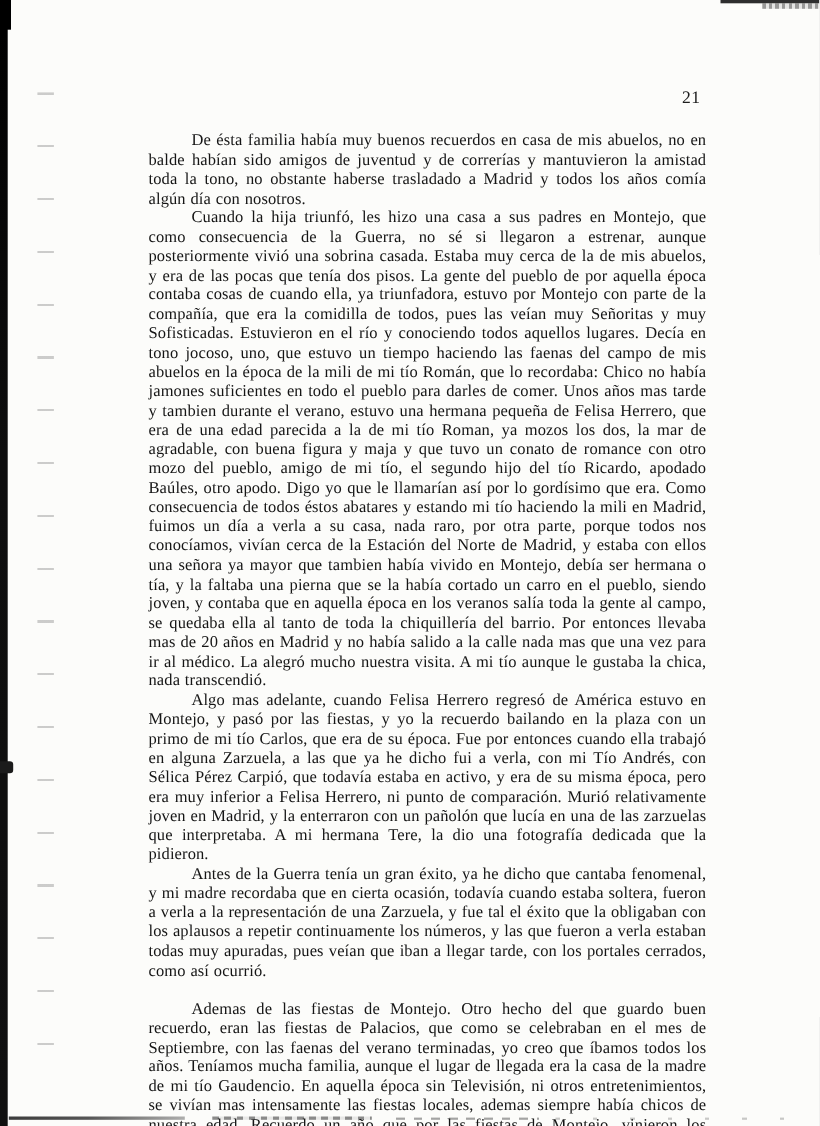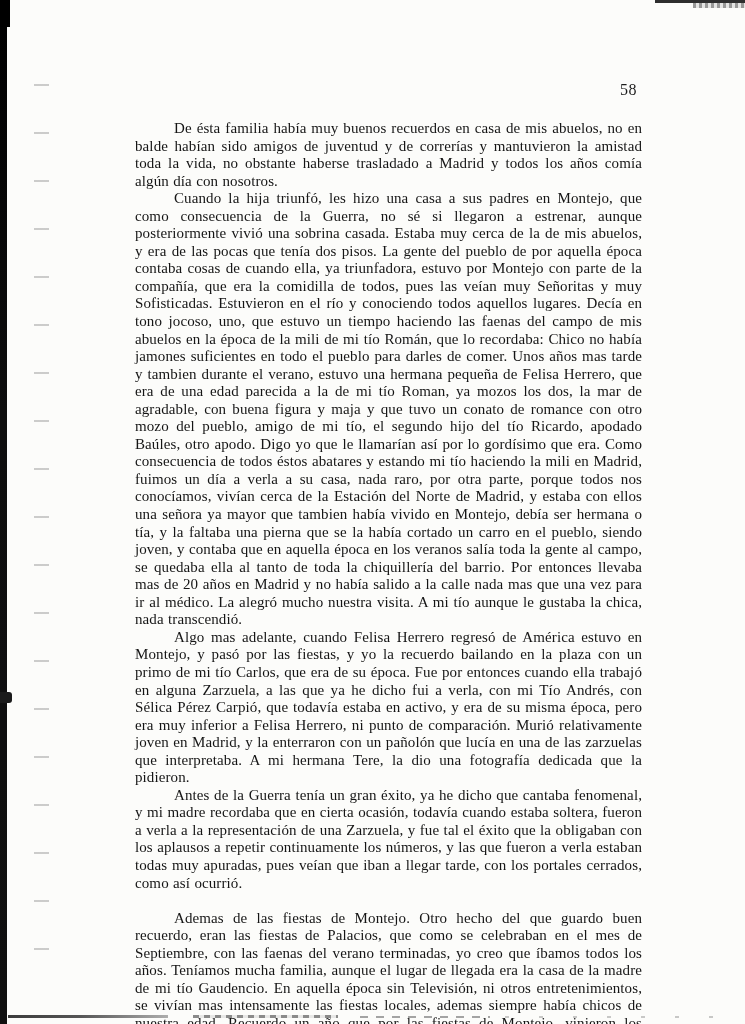--- a/index.html
+++ b/index.html
@@ -114,23 +114,23 @@
   <div class="edge-left-corner"></div>
   <div class="edge-left-bump"></div>
   <div class="edge-top-right-line"></div>
   <div class="edge-top-right-smudge"></div>
   <div class="margin-ticks"></div>
   <div class="bottom-line-1"></div>
   <div class="bottom-line-2"></div>
   <div class="bottom-line-3"></div>
   <div class="bottom-line-4"></div>
 
-  <div class="page-number">58</div>
+  <div class="page-number">21</div>
 
   <div class="text-body">
-      <p>De ésta familia había muy buenos recuerdos en casa de mis abuelos, no en balde habían sido amigos de juventud y de correrías y mantuvieron la amistad toda la vida, no obstante haberse trasladado a Madrid y todos los años comía algún día con nosotros.</p>
+      <p>De ésta familia había muy buenos recuerdos en casa de mis abuelos, no en balde habían sido amigos de juventud y de correrías y mantuvieron la amistad toda la tono, no obstante haberse trasladado a Madrid y todos los años comía algún día con nosotros.</p>
       <p>Cuando la hija triunfó, les hizo una casa a sus padres en Montejo, que como consecuencia de la Guerra, no sé si llegaron a estrenar, aunque posteriormente vivió una sobrina casada. Estaba muy cerca de la de mis abuelos, y era de las pocas que tenía dos pisos. La gente del pueblo de por aquella época contaba cosas de cuando ella, ya triunfadora, estuvo por Montejo con parte de la compañía, que era la comidilla de todos, pues las veían muy Señoritas y muy Sofisticadas. Estuvieron en el río y conociendo todos aquellos lugares. Decía en tono jocoso, uno, que estuvo un tiempo haciendo las faenas del campo de mis abuelos en la época de la mili de mi tío Román, que lo recordaba: Chico no había jamones suficientes en todo el pueblo para darles de comer. Unos años mas tarde y tambien durante el verano, estuvo una hermana pequeña de Felisa Herrero, que era de una edad parecida a la de mi tío Roman, ya mozos los dos, la mar de agradable, con buena figura y maja y que tuvo un conato de romance con otro mozo del pueblo, amigo de mi tío, el segundo hijo del tío Ricardo, apodado Baúles, otro apodo. Digo yo que le llamarían así por lo gordísimo que era. Como consecuencia de todos éstos abatares y estando mi tío haciendo la mili en Madrid, fuimos un día a verla a su casa, nada raro, por otra parte, porque todos nos conocíamos, vivían cerca de la Estación del Norte de Madrid, y estaba con ellos una señora ya mayor que tambien había vivido en Montejo, debía ser hermana o tía, y la faltaba una pierna que se la había cortado un carro en el pueblo, siendo joven, y contaba que en aquella época en los veranos salía toda la gente al campo, se quedaba ella al tanto de toda la chiquillería del barrio. Por entonces llevaba mas de 20 años en Madrid y no había salido a la calle nada mas que una vez para ir al médico. La alegró mucho nuestra visita. A mi tío aunque le gustaba la chica, nada transcendió.</p>
       <p>Algo mas adelante, cuando Felisa Herrero regresó de América estuvo en Montejo, y pasó por las fiestas, y yo la recuerdo bailando en la plaza con un primo de mi tío Carlos, que era de su época. Fue por entonces cuando ella trabajó en alguna Zarzuela, a las que ya he dicho fui a verla, con mi Tío Andrés, con Sélica Pérez Carpió, que todavía estaba en activo, y era de su misma época, pero era muy inferior a Felisa Herrero, ni punto de comparación. Murió relativamente joven en Madrid, y la enterraron con un pañolón que lucía en una de las zarzuelas que interpretaba. A mi hermana Tere, la dio una fotografía dedicada que la pidieron.</p>
       <p>Antes de la Guerra tenía un gran éxito, ya he dicho que cantaba fenomenal, y mi madre recordaba que en cierta ocasión, todavía cuando estaba soltera, fueron a verla a la representación de una Zarzuela, y fue tal el éxito que la obligaban con los aplausos a repetir continuamente los números, y las que fueron a verla estaban todas muy apuradas, pues veían que iban a llegar tarde, con los portales cerrados, como así ocurrió.</p>
       <p class="gap">Ademas de las fiestas de Montejo. Otro hecho del que guardo buen recuerdo, eran las fiestas de Palacios, que como se celebraban en el mes de Septiembre, con las faenas del verano terminadas, yo creo que íbamos todos los años. Teníamos mucha familia, aunque el lugar de llegada era la casa de la madre de mi tío Gaudencio. En aquella época sin Televisión, ni otros entretenimientos, se vivían mas intensamente las fiestas locales, ademas siempre había chicos de nuestra edad. Recuerdo un año que por las fiestas de Montejo, vinieron los jóvenes, que eran mayores que yo, desde Muriel, en carro.</p>
     </div>
 
 </div>
 
 </body></html>

